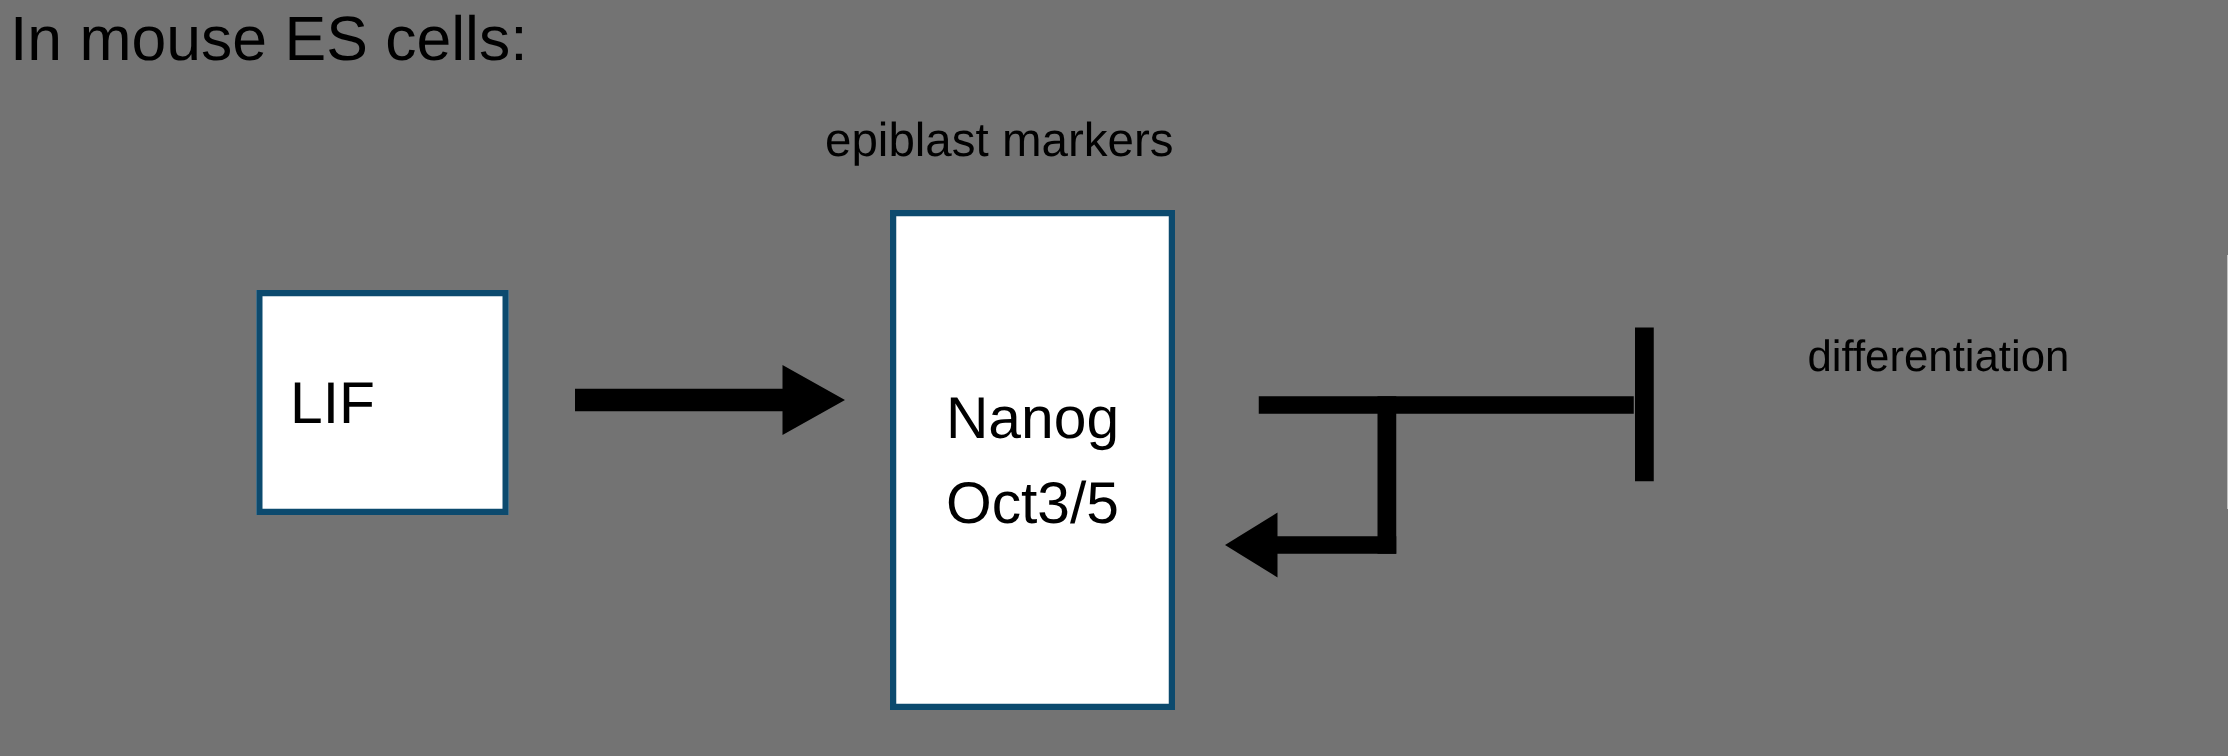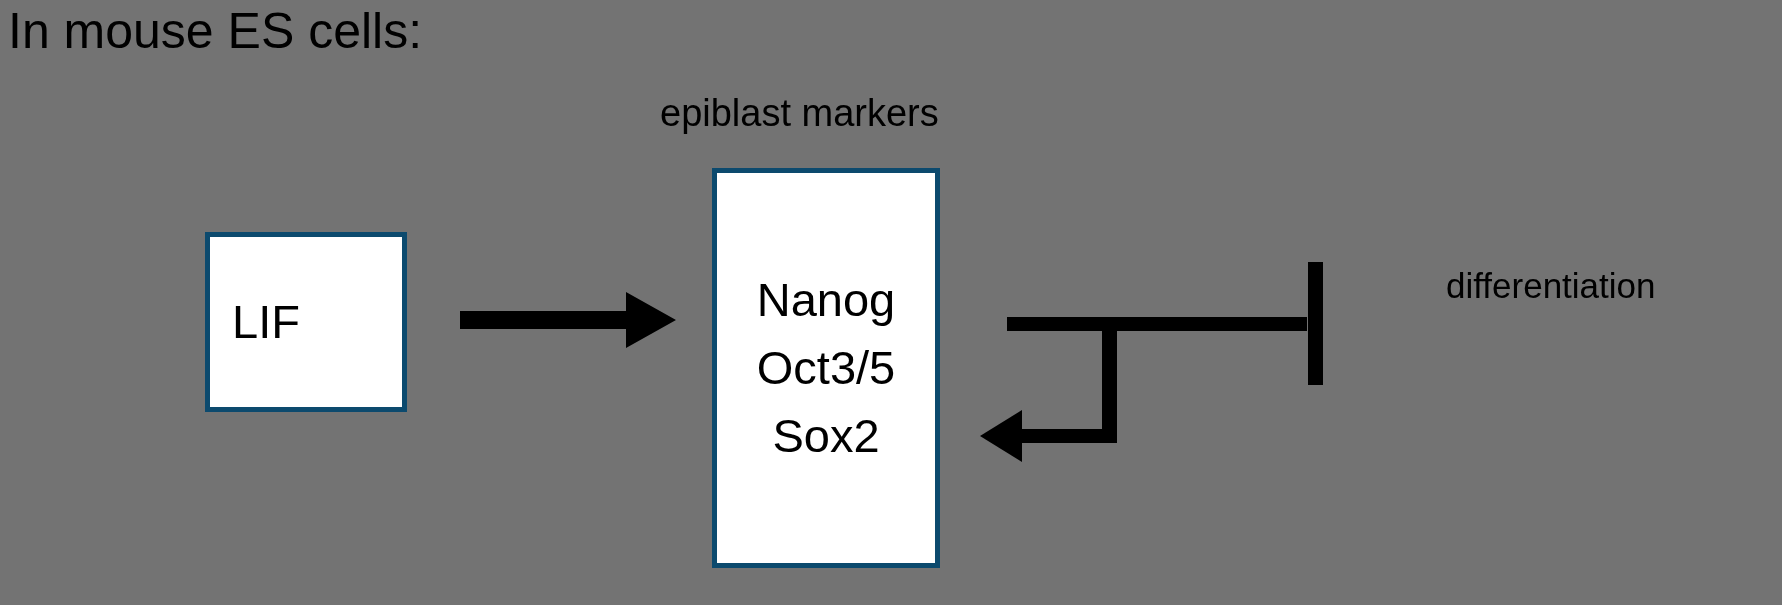--- a/index.html
+++ b/index.html
@@ -105,21 +105,20 @@
     <svg width="216" height="56" viewBox="0 0 216 56">
       <path d="M0,19 L166,19 L166,0 L216,28 L166,56 L166,37 L0,37 Z" fill="#000000"></path>
     </svg>
   </div>
 
   <div class="abs" id="markers-caption">epiblast markers</div>
 
   <div class="abs node-box" id="markers-box">
     <div class="node-line">Nanog</div>
     <div class="node-line">Oct3/5</div>
-    <div class="node-line">Sox2</div>
   </div>
 
   <div class="abs" id="regulation-connector">
     <svg width="350" height="200" viewBox="0 0 350 200">
 
       <rect x="27" y="62" width="300" height="14" fill="#000000"></rect>
 
       <rect x="328" y="7" width="15" height="123" fill="#000000"></rect>
 
       <rect x="122" y="62" width="15" height="126" fill="#000000"></rect>

